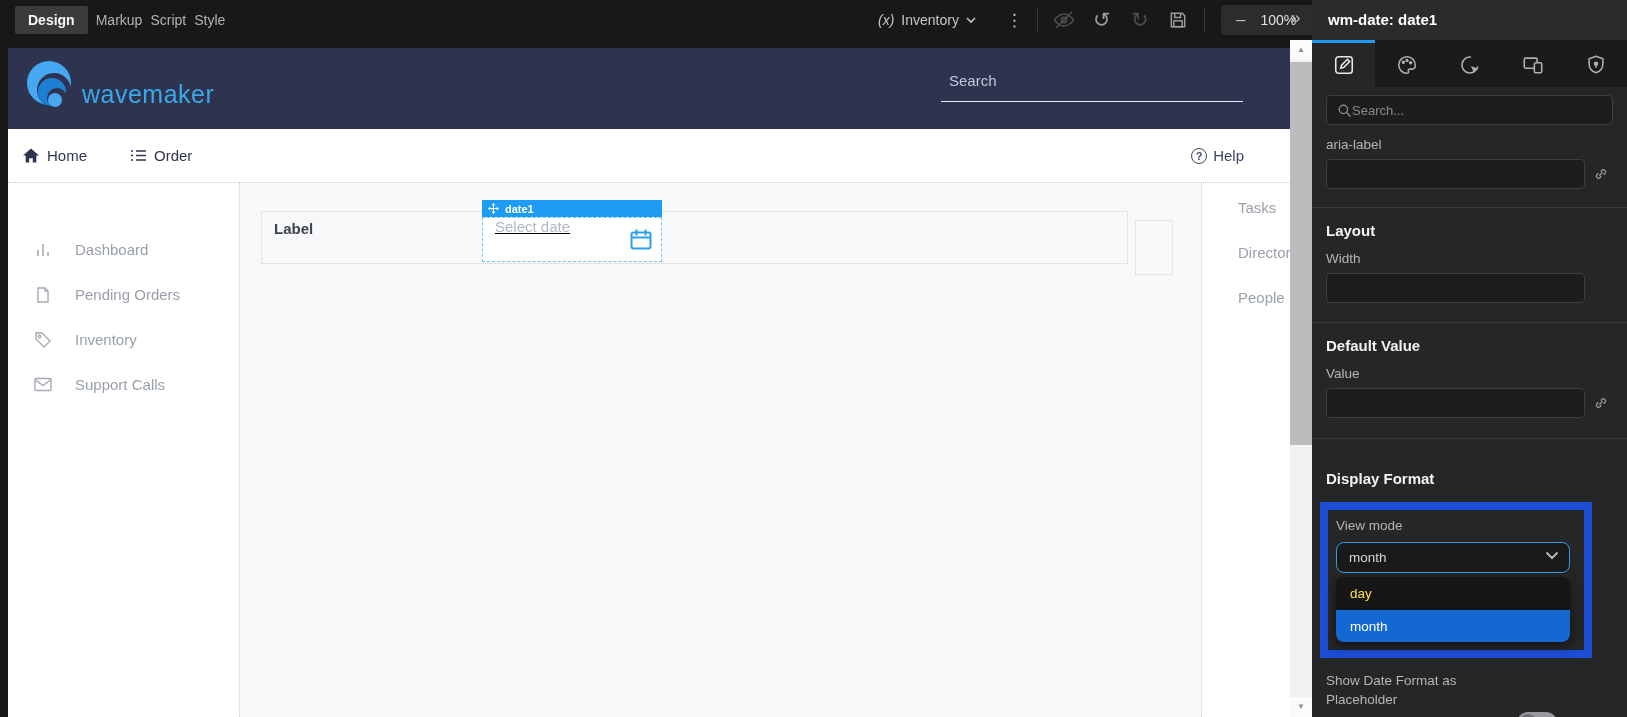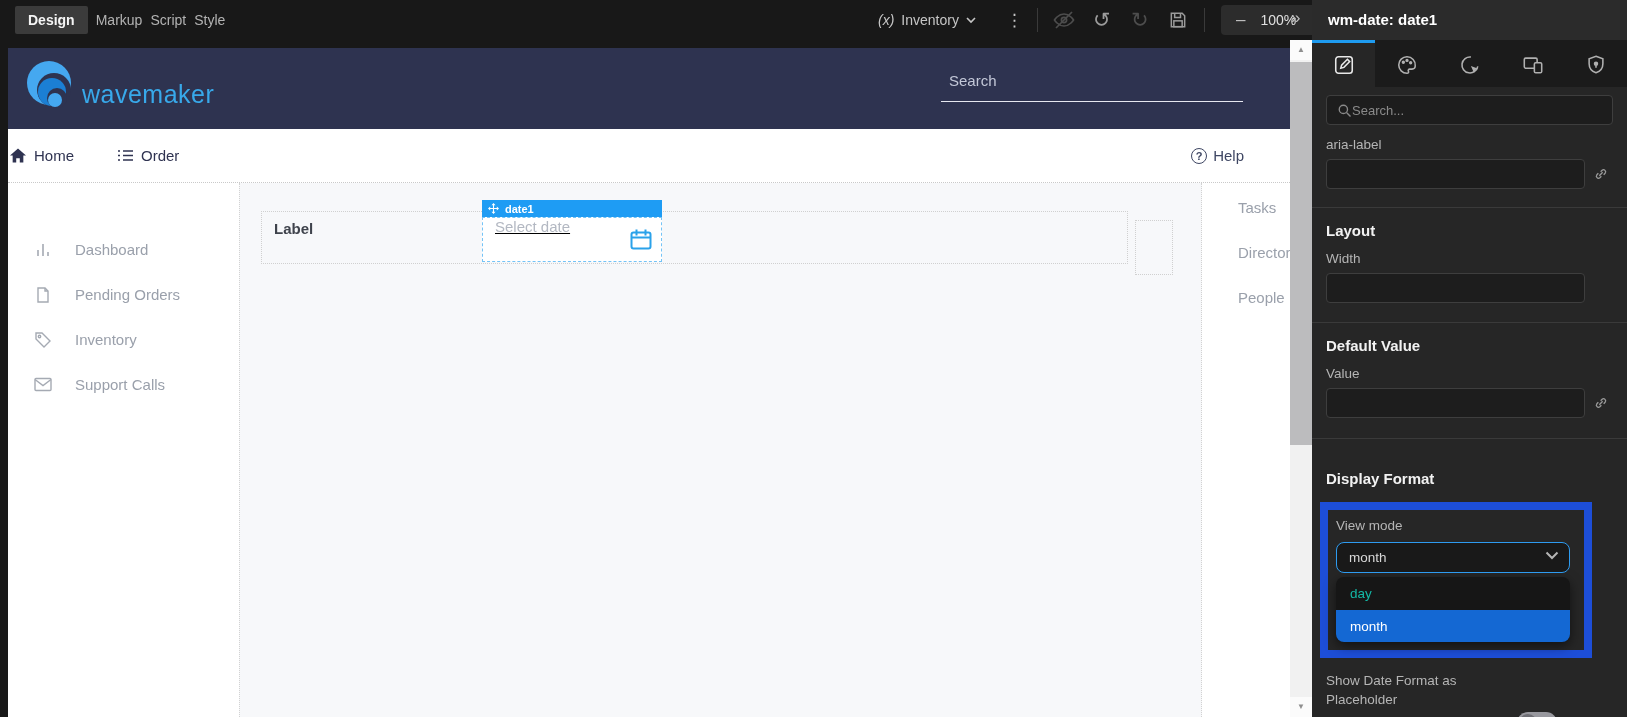--- a/index.html
+++ b/index.html
@@ -37,21 +37,21 @@
   .app-header { position:relative; height:81px; background:#2e3350; }
   .logo { position:absolute; left:16px; top:9px; display:flex; align-items:flex-end; }
   .logo-text { color:#38a9ea; font-size:25px; letter-spacing:.5px; margin-left:8px; margin-bottom:4px; }
   .app-search { position:absolute; left:933px; top:24px; width:302px; }
   .app-search input { width:100%; background:transparent; border:none; outline:none;
       border-bottom:1px solid #e6e8f0; color:#e6e8f0; font-size:15px; padding:0 0 12px 8px;
       font-family:"Liberation Sans", sans-serif; }
   .app-search input::placeholder { color:#c3c8d8; }
 
   .page-nav { position:relative; height:54px; background:#fff; border-bottom:1px dotted #c9c9c9; }
-  .nav-left { display:flex; align-items:center; height:100%; padding-left:2px; gap:44px; }
+  .nav-left { display:flex; align-items:center; height:100%; padding-left:15px; gap:44px; }
   .nav-item { display:flex; align-items:center; gap:8px; color:#2f3351; font-size:15px; }
   .help-link { position:absolute; right:46px; top:0; height:100%; display:flex; align-items:center;
                gap:6px; color:#3e4663; font-size:15px; }
   .qcircle { width:16px; height:16px; border:1.4px solid #3e4663; border-radius:50%; font-size:11px;
              display:flex; align-items:center; justify-content:center; color:#3e4663; font-weight:bold; }
 
   .content { position:relative; height:534px; background:#fff; }
   .center-col { position:absolute; left:231px; top:0; width:963px; height:100%;
                 background:#f7f8fa; border-left:1px dotted #d2d2d2; border-right:1px dotted #d2d2d2; }
   .sidebar { position:absolute; left:0; top:0; width:231px; height:100%; padding-top:44px; }
@@ -107,21 +107,21 @@
   .psection.dfmt { margin-top:31px; }
 
   .hl-box { margin:15px 35px 0 8px; border:8px solid #1d4ed8; padding:6px 14px 8px 4px; }
   .hl-box .flabel { margin:2px 0 0 4px; }
   .vselect { position:relative; margin:8px 0 0 4px; height:31px; background:#191919;
              border:1.5px solid #2e9bf0; border-radius:8px; display:flex; align-items:center; }
   .vselect .sel-text { color:#d8d8d8; font-size:13.5px; padding-left:12px; }
   .vselect .chev { position:absolute; right:10px; top:8px; color:#b5b5b5; }
   .vdrop { margin:4px 0 0 4px; background:#161616; border-radius:8px; overflow:hidden;
            box-shadow:0 4px 12px rgba(0,0,0,.55); }
-  .vopt { height:33px; display:flex; align-items:center; padding-left:14px; color:#14b8a6; font-size:13.5px; }
+  .vopt { height:33px; display:flex; align-items:center; padding-left:14px; color:#fde047; font-size:13.5px; }
   .vopt.selected { height:32px; background:#1468d3; color:#fff; }
 
   .toggle-row { margin:13px 14px 0; display:flex; align-items:flex-start;flex-direction:column; }
   .toggle-label { width:200px; color:#b5b5b5; font-size:13.5px; line-height:19px; }
   .toggle { margin-left:auto; margin-right:56px; margin-top:3px; width:40px; height:22px; border-radius:11px;
             background:#98989e; position:relative; }
   .toggle .knob { position:absolute; left:2px; top:2px; width:18px; height:18px; border-radius:50%; background:#6e6e74; }
 
   svg { display:block; }
 </style>

